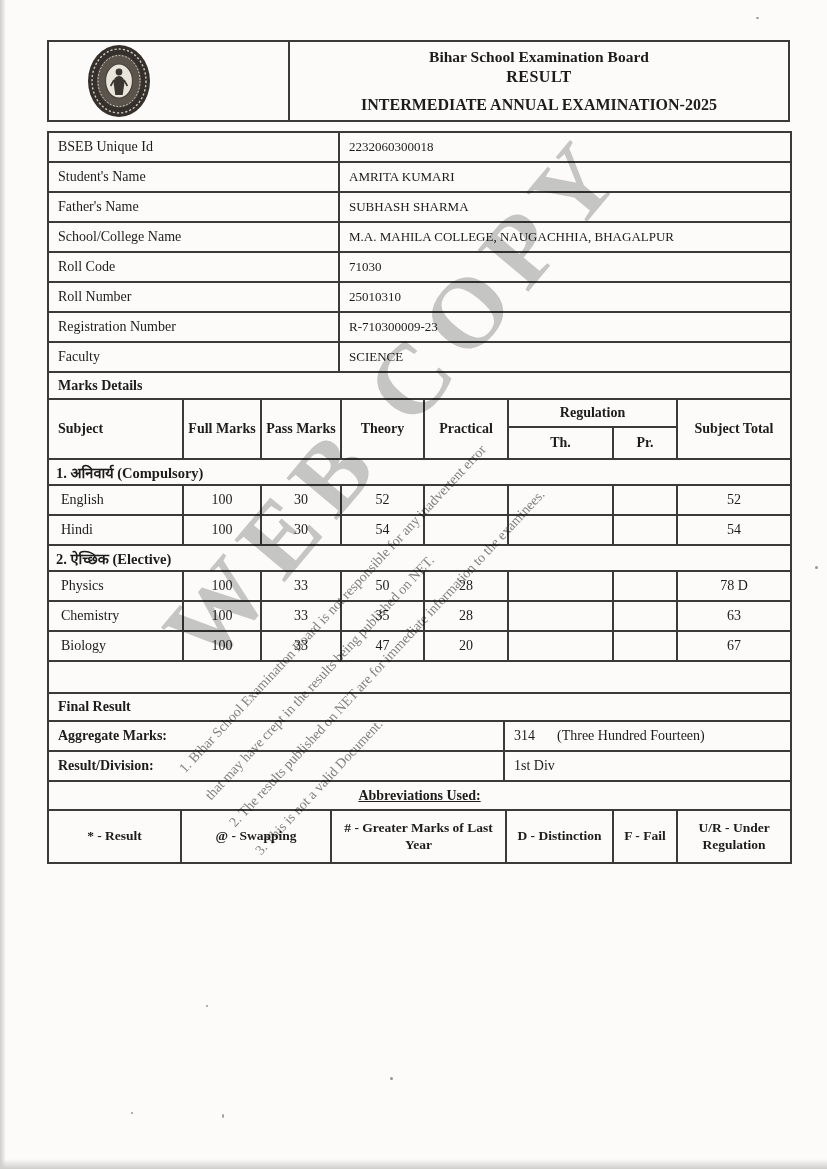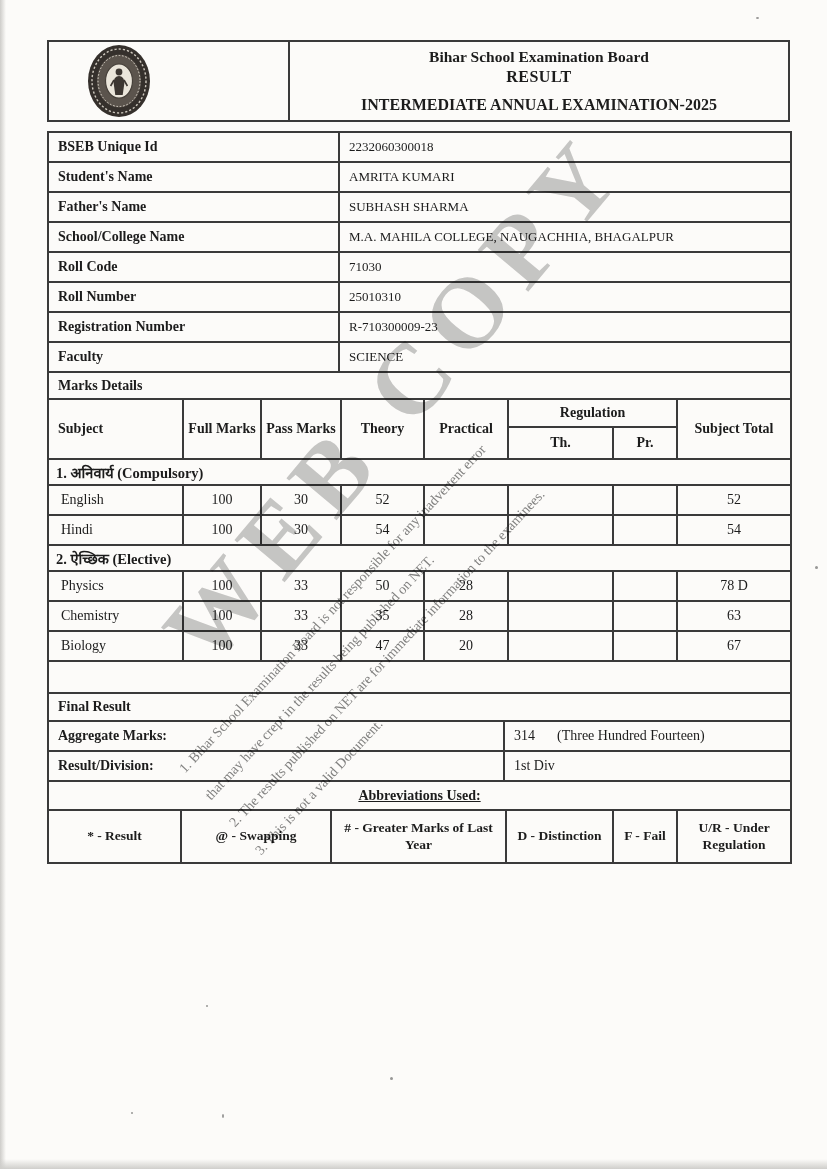--- a/index.html
+++ b/index.html
@@ -26,21 +26,21 @@
   .t1{font-weight:bold;font-size:15.5px;}
   .t2{font-weight:bold;font-size:16px;margin-top:2px;letter-spacing:.5px;}
   .t3{font-weight:bold;font-size:16px;margin-top:10px;}
 
   table{border-collapse:collapse;table-layout:fixed;width:743px;}
   td,th{box-sizing:border-box;border:2px solid #3a3a3a;padding:0 6px;
     font-size:14px;overflow:hidden;white-space:nowrap;}
   .blocktable{margin-top:-2px;}
   .info-table{margin-top:9px;}
   .info-table td{height:30px;}
-  .info-label{font-weight:bold;padding-left:9px;}
+  .info-label{font-weight:normal;padding-left:9px;}
   .info-value{padding-left:9px;font-size:13px;}
   .marks-details td{height:27px;font-weight:bold;padding-left:9px;}
 
   .marks th{font-weight:bold;text-align:center;padding:0 3px;white-space:normal;line-height:1.2;}
   .marks .hrow1 th{height:28px;}
   .marks .hrow2 th{height:32px;}
   .marks th.subj{text-align:left;padding-left:9px;}
   .marks .section td{height:26px;font-weight:bold;font-size:14.5px;padding-left:7px;}
   .marks .d td{height:30px;text-align:center;}
   .marks .d td.subj{text-align:left;padding-left:12px;}

